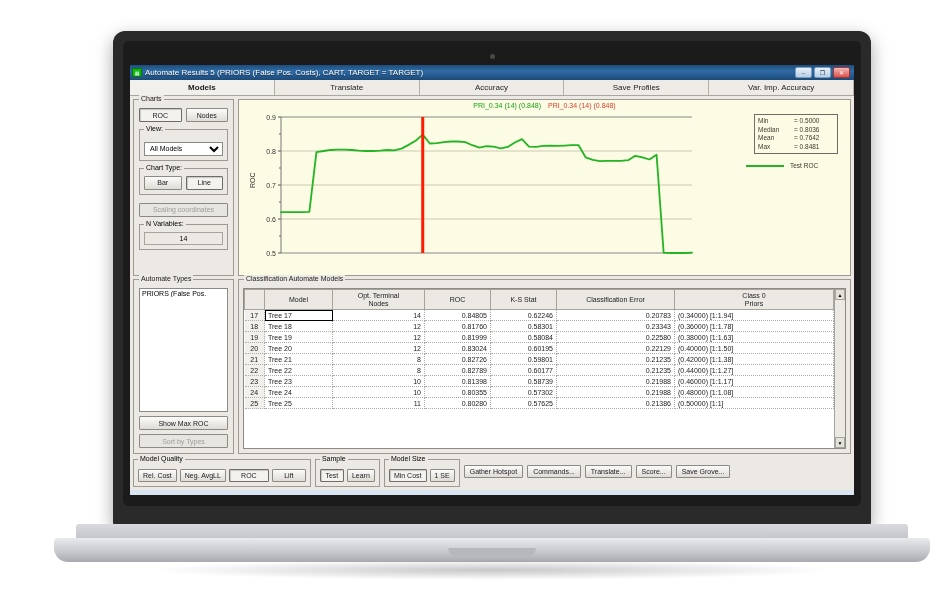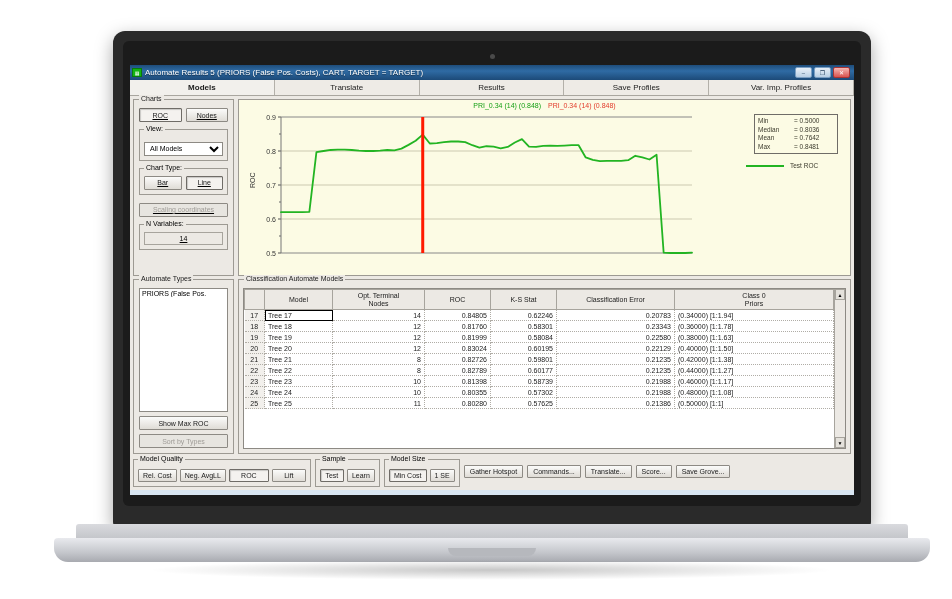--- a/index.html
+++ b/index.html
@@ -75,21 +75,21 @@
   
   .tabs { height:16px; flex:none; display:flex; background:#ece9e4;
           border-bottom:1px solid #a9a69f; }
   .tab { flex:1; font-size:8px; display:flex; align-items:center;
          justify-content:center; color:#222; border-right:1px solid #b3b0a9;
          background:#eeebe6; }
   .tab.active { font-weight:bold; background:#f2f0ec; }
 
   .content { flex:1; display:flex; flex-direction:column; padding:3px;
              gap:3px; background:#ece9e4; }
-  .row-top { display:flex; gap:4px; height:177px;text-decoration:underline; }
+  .row-top { display:flex; gap:4px; height:177px; }
   .row-bot { display:flex; gap:4px; flex:1; }
 
   
   .group { border:1px solid #9d9a93; position:relative; background:#ece9e4; }
   .group > .legend {
     position:absolute; top:-5px; left:5px; background:#ece9e4;
     font-size:7px; padding:0 2px; color:#1a1a1a;
   }
 
   
@@ -199,23 +199,23 @@
             <div class="winbtns">
               <div class="wbtn">–</div>
               <div class="wbtn">❐</div>
               <div class="wbtn close">✕</div>
             </div>
           </div>
 
           <div class="tabs">
             <div class="tab active">Models</div>
             <div class="tab">Translate</div>
-            <div class="tab">Results</div>
+            <div class="tab">Accuracy</div>
             <div class="tab">Save Profiles</div>
-            <div class="tab">Var. Imp. Profiles</div>
+            <div class="tab">Var. Imp. Accuracy</div>
           </div>
 
           <div class="content">
 
             <div class="row-top">
 
               <div class="leftcol">
                 <div class="group charts-box" style="flex:1;">
                   <span class="legend">Charts</span>
 

